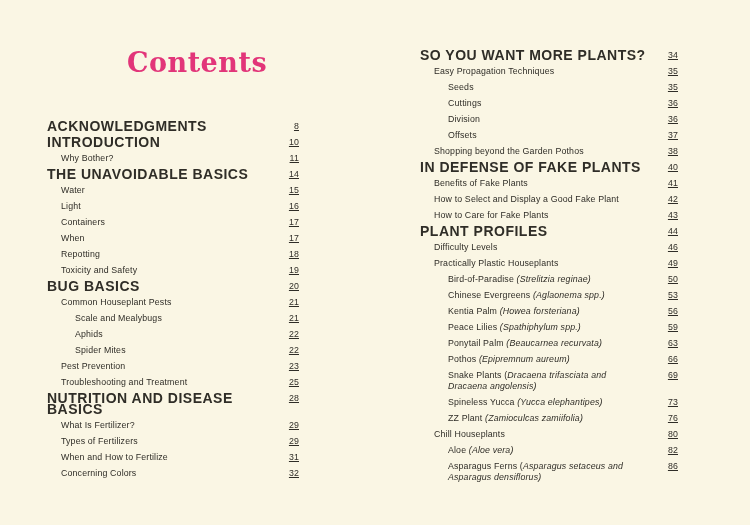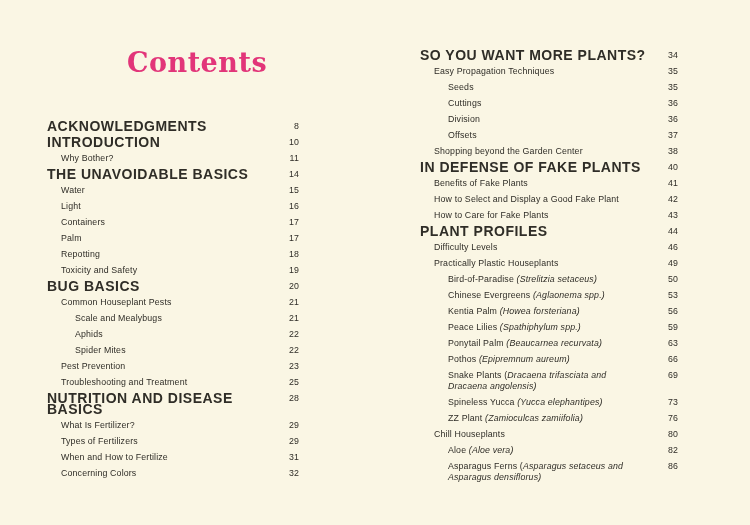--- a/index.html
+++ b/index.html
@@ -23,21 +23,21 @@
     color:var(--accent);
   }
   .col{
     position:absolute;
     font-size:8.8px;letter-spacing:0.15px;
   }
   .col-left{left:47px;top:118px;width:252px;}
   .col-right{left:420px;top:47px;width:258px;}
   .row{display:flex;align-items:flex-start;padding:2.5px 0;}
   .row .label{flex:1 1 auto;line-height:11px;}
-  .row .page{flex:0 0 26px;width:26px;text-align:right;line-height:11px;font-weight:400;}
+  .row .page{flex:0 0 26px;width:26px;text-align:right;line-height:11px;font-weight:400;text-decoration:underline;}
   .lvl0 .label{font-weight:700;font-size:14px;letter-spacing:0.5px;}
   .lvl1 .label{font-weight:400;padding-left:14px;}
   .lvl2 .label{font-weight:400;padding-left:28px;}
   .label em{font-style:italic;}
 </style>
 </head>
 <body>
 
 <div class="book-page">
   <h1 class="page-title">Contents</h1>
@@ -64,21 +64,21 @@
       </div>
       <div class="row lvl1">
         <span class="label"><span>Light</span></span>
         <span class="page">16</span>
       </div>
       <div class="row lvl1">
         <span class="label"><span>Containers</span></span>
         <span class="page">17</span>
       </div>
       <div class="row lvl1">
-        <span class="label"><span>Palm</span></span>
+        <span class="label"><span>When</span></span>
         <span class="page">17</span>
       </div>
       <div class="row lvl1">
         <span class="label"><span>Repotting</span></span>
         <span class="page">18</span>
       </div>
       <div class="row lvl1">
         <span class="label"><span>Toxicity and Safety</span></span>
         <span class="page">19</span>
       </div>
@@ -150,21 +150,21 @@
       </div>
       <div class="row lvl2">
         <span class="label"><span>Division</span></span>
         <span class="page">36</span>
       </div>
       <div class="row lvl2">
         <span class="label"><span>Offsets</span></span>
         <span class="page">37</span>
       </div>
       <div class="row lvl1">
-        <span class="label"><span>Shopping beyond the Garden Center</span></span>
+        <span class="label"><span>Shopping beyond the Garden Pothos</span></span>
         <span class="page">38</span>
       </div>
       <div class="row lvl0">
         <span class="label"><span>IN DEFENSE OF FAKE PLANTS</span></span>
         <span class="page">40</span>
       </div>
       <div class="row lvl1">
         <span class="label"><span>Benefits of Fake Plants</span></span>
         <span class="page">41</span>
       </div>
@@ -182,21 +182,21 @@
       </div>
       <div class="row lvl1">
         <span class="label"><span>Difficulty Levels</span></span>
         <span class="page">46</span>
       </div>
       <div class="row lvl1">
         <span class="label"><span>Practically Plastic Houseplants</span></span>
         <span class="page">49</span>
       </div>
       <div class="row lvl2">
-        <span class="label"><span>Bird-of-Paradise </span><em>(Strelitzia setaceus)</em></span>
+        <span class="label"><span>Bird-of-Paradise </span><em>(Strelitzia reginae)</em></span>
         <span class="page">50</span>
       </div>
       <div class="row lvl2">
         <span class="label"><span>Chinese Evergreens </span><em>(Aglaonema spp.)</em></span>
         <span class="page">53</span>
       </div>
       <div class="row lvl2">
         <span class="label"><span>Kentia Palm </span><em>(Howea forsteriana)</em></span>
         <span class="page">56</span>
       </div>

